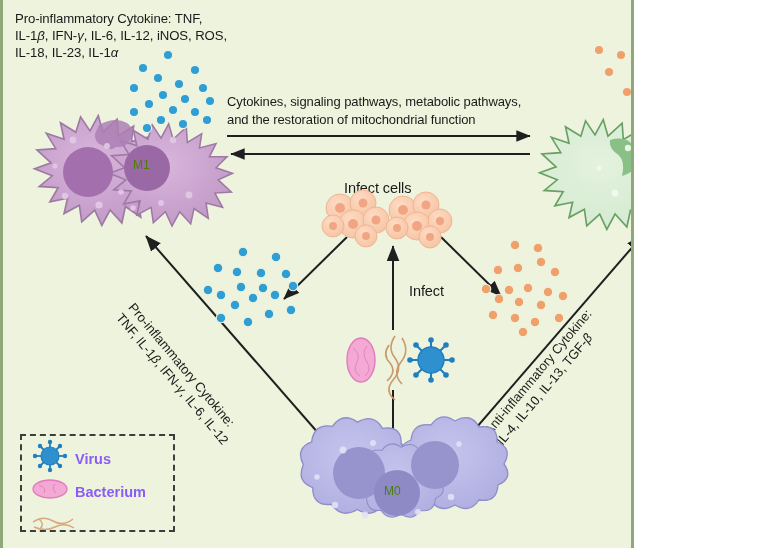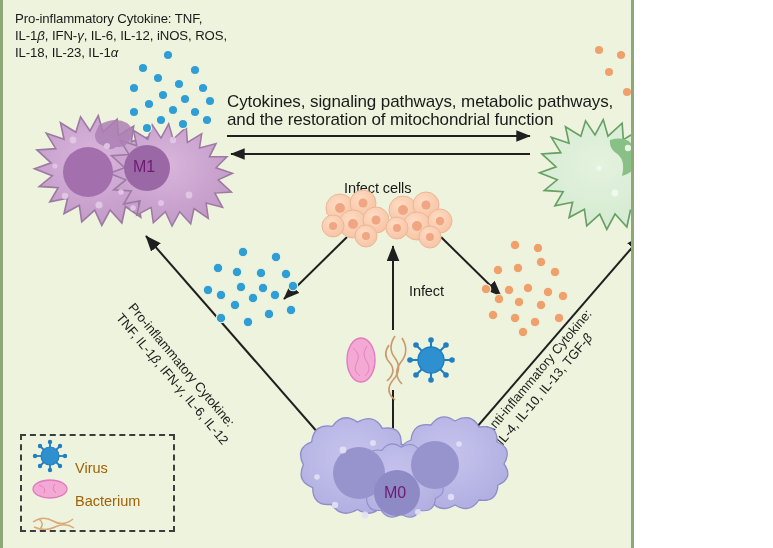--- a/index.html
+++ b/index.html
@@ -27,61 +27,62 @@
   }
   .it{font-style:italic;}
   .svgLayer{
     position:absolute;
     left:0;top:0;
     width:773px;height:548px;
     pointer-events:none;
   }
   .cellLabel{
     position:absolute;
-    font-size:16px;
-    color:#701a75;
+    font-size:12px;
+    color:#4d7c0f;
     font-family:"Liberation Sans", sans-serif;
   }
   .legendBox{
     position:absolute;
     left:17px; top:434px;
     width:155px; height:98px;
     border:2px dashed #3d3d3d;
     box-sizing:border-box;
   }
   .legendRow{
     position:absolute;
     left:10px;
     width:140px;
     height:30px;
   }
   .legendText{
     position:absolute;
     left:62px;
-    top:17px;
+    top:8px;
     font-size:14.5px;
-    color:#a16207;
+    color:#8b5cf6;
+    font-weight:bold;
   }
   .rotLabel{
     position:absolute;
     font-size:13px;
     line-height:16px;
     color:#1a1a1a;
     white-space:pre;
   }
 </style>
 </head>
 <body>
 
 <div id="figure">
 
   <div class="txt" style="left:12px;top:10px;">Pro-inflammatory Cytokine: TNF,<br>IL-1<span class="it">β</span>, IFN-<span class="it">γ</span>, IL-6, IL-12, iNOS, ROS,<br>IL-18, IL-23, IL-1<span class="it">α</span></div>
 
 
-  <div class="txt" style="left:224px;top:93px;font-size:17px;line-height:17.5px;">Cytokines, signaling pathways, metabolic pathways,<br>and the restoration of mitochondrial function</div>
+  <div class="txt" style="left:224px;top:93px;font-size:13px;line-height:17.5px;">Cytokines, signaling pathways, metabolic pathways,<br>and the restoration of mitochondrial function</div>
 
   <div class="txt" style="left:341px;top:180px;font-size:14.5px;">Infect cells</div>
 
   <div class="txt" style="left:406px;top:283px;font-size:14.5px;">Infect</div>
 
   <div class="rotLabel" style="left:134px;top:300px;transform:rotate(50deg);transform-origin:0 0;">Pro-inflammatory Cytokine:<br>TNF, IL-1<span class="it">β</span>, IFN-<span class="it">γ</span>, IL-6, IL-12</div>
 
   <div class="rotLabel" style="left:478px;top:428px;transform:rotate(-50deg);transform-origin:0 0;">Anti-inflammatory Cytokine:<br>IL-4, IL-10, IL-13, TGF-<span class="it">β</span></div>
 
   <svg class="svgLayer" viewBox="0 0 773 548">

